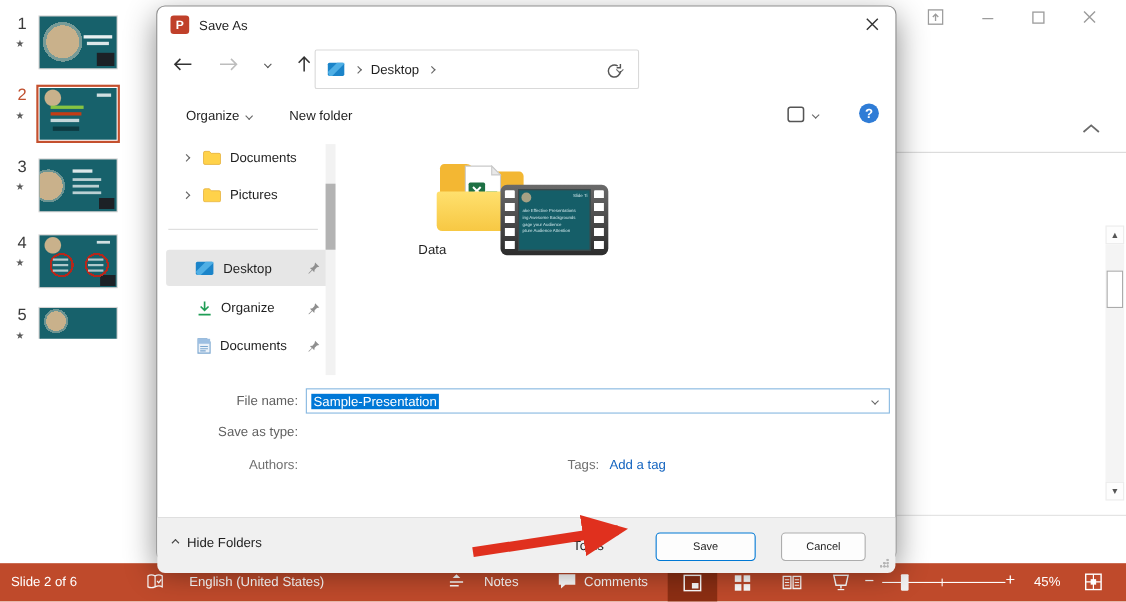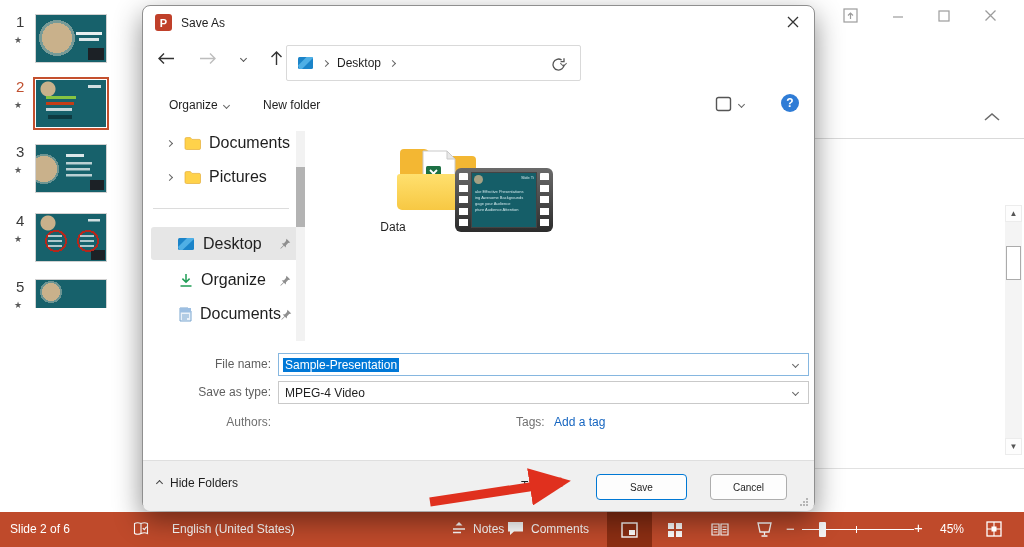--- a/index.html
+++ b/index.html
@@ -89,21 +89,21 @@
   #statusbar .lbl{font-size:12px;color:#fff;}
   .view-btn{position:absolute;top:0;width:45px;height:35px;display:flex;align-items:center;justify-content:center;}
   .view-btn.sel{background:#8c2e13;}
 
   
   #dialog{left:142px;top:5px;width:673px;height:505px;background:#fff;border:1px solid #8f8f8f;
      border-radius:8px;box-shadow:0 10px 28px rgba(0,0,0,.45);box-sizing:border-box;z-index:10;}
   .box{border:1px solid #d9d9d9;background:#fff;box-sizing:border-box;border-radius:2px;}
   .navrow{position:absolute;left:8px;width:148px;height:30px;display:flex;align-items:center;border-radius:3px;}
   .navrow.on{background:#e6e6e6;}
-  .navlbl{font-size:16px;color:#1f1f1f;margin-left:8px;flex:1;}
+  .navlbl{font-size:12px;color:#1f1f1f;margin-left:8px;flex:1;}
   .pin{margin-right:8px;}
   .link{color:#1565c0;}
   .fldlabel{color:#5f5f5f;text-align:right;position:absolute;}
   .dlgbtn{position:absolute;height:26px;background:#fdfdfd;border:1px solid #adadad;border-radius:4px;
      display:flex;align-items:center;justify-content:center;font-size:10px;color:#1f1f1f;box-sizing:border-box;}
   .dlgbtn.primary{border:1px solid #0078d4;}
   .seltext{background:#0078d7;color:#fff;padding:0 2px;}
 
   
   .folder{position:absolute;left:58px;top:6px;width:84px;height:62px;}
@@ -269,21 +269,21 @@
     <span class="abs lbl" style="left:10px;top:10px;">Slide 2 of 6</span>
     <span class="abs" style="left:133px;top:9px;">
       <svg width="16" height="16" viewBox="0 0 16 16">
           <path d="M1.5 2.5q3-1.6 6.5 0 3.5-1.6 6.5 0v10q-3-1.6-6.5 0-3.5 1.6-6.5 0z" fill="none" stroke="#fff" stroke-width="1.1"></path>
           <path d="M8 2.5v10" stroke="#fff" stroke-width="1.1"></path>
           <path d="M9.8 7.2l1.5 1.5 2.4-3" fill="none" stroke="#fff" stroke-width="1.2"></path>
         </svg>
     </span>
     <span class="abs lbl" style="left:172px;top:10px;">English (United States)</span>
 
-    <span class="abs flex" style="left:452px;top:9px;gap:7px;align-items:center;">
+    <span class="abs flex" style="left:408px;top:9px;gap:18px;align-items:center;">
       <svg width="14" height="15" viewBox="0 0 14 15">
           <path d="M7 1 3.5 4.5h7z" fill="#fff"></path>
           <path d="M1 8h12M1 11.5h8" stroke="#fff" stroke-width="1.4"></path>
         </svg>
       <span class="lbl">Notes</span>
     </span>
     <span class="abs flex" style="left:507px;top:9px;gap:7px;">
       <svg width="17" height="15" viewBox="0 0 17 15">
           <path d="M1 1h15v9.5H7L3 14v-3.5H1z" fill="#fff"></path>
         </svg>
@@ -500,31 +500,27 @@
       </div>
     </div>
 
     <span class="fldlabel" style="left:33px;top:351px;width:95px;">File name:</span>
     <div class="abs flex" style="left:135px;top:347px;width:531px;height:23px;border:1px solid #86b7e0;box-sizing:border-box;background:#fff;">
       <span class="seltext" style="margin-left:4px;">Sample-Presentation</span>
       <span class="ch d s" style="margin-left:auto;margin-right:10px;"></span>
     </div>
 
     <span class="fldlabel" style="left:33px;top:379px;width:95px;">Save as type:</span>
-    <div class="abs flex" style="left:135px;top:375px;width:531px;height:23px;border:1px solid #c9c9c9;box-sizing:border-box;background:#fff;">
-      <span style="margin-left:6px;color:#1f1f1f;">MPEG-4 Video</span>
-      <span class="ch d s" style="margin-left:auto;margin-right:10px;"></span>
-    </div>
 
     <span class="fldlabel" style="left:33px;top:409px;width:95px;color:#707070;">Authors:</span>
     <span class="abs link" style="left:138px;top:431px;margin-top:39px;">OL Sodiq</span>
     <span class="abs" style="left:373px;top:409px;color:#707070;">Tags:</span>
     <span class="abs link" style="left:411px;top:409px;">Add a tag</span>
 
-    <div class="abs" style="left:0;top:454px;width:100%;height:51px;background:#f0f0f0;border-top:1px solid #dfdfdf;border-radius:0 0 7px 7px;box-sizing:border-box;padding-left:24px;">
+    <div class="abs" style="left:0;top:464px;width:100%;height:51px;background:#f0f0f0;border-top:1px solid #dfdfdf;border-radius:0 0 7px 7px;box-sizing:border-box;padding-left:24px;">
       <div class="abs flex" style="left:14px;top:15px;gap:8px;">
         <span class="ch u s" style="border-color:#444;"></span>
         <span style="font-size:12px;color:#1f1f1f;">Hide Folders</span>
       </div>
       <span class="abs" style="left:378px;top:18px;color:#1f1f1f;">Tools</span>
       <div class="dlgbtn primary" style="left:453px;top:13px;width:91px;">
         <span>Save</span>
       </div>
       <div class="dlgbtn" style="left:567px;top:13px;width:77px;">
         <span>Cancel</span>

